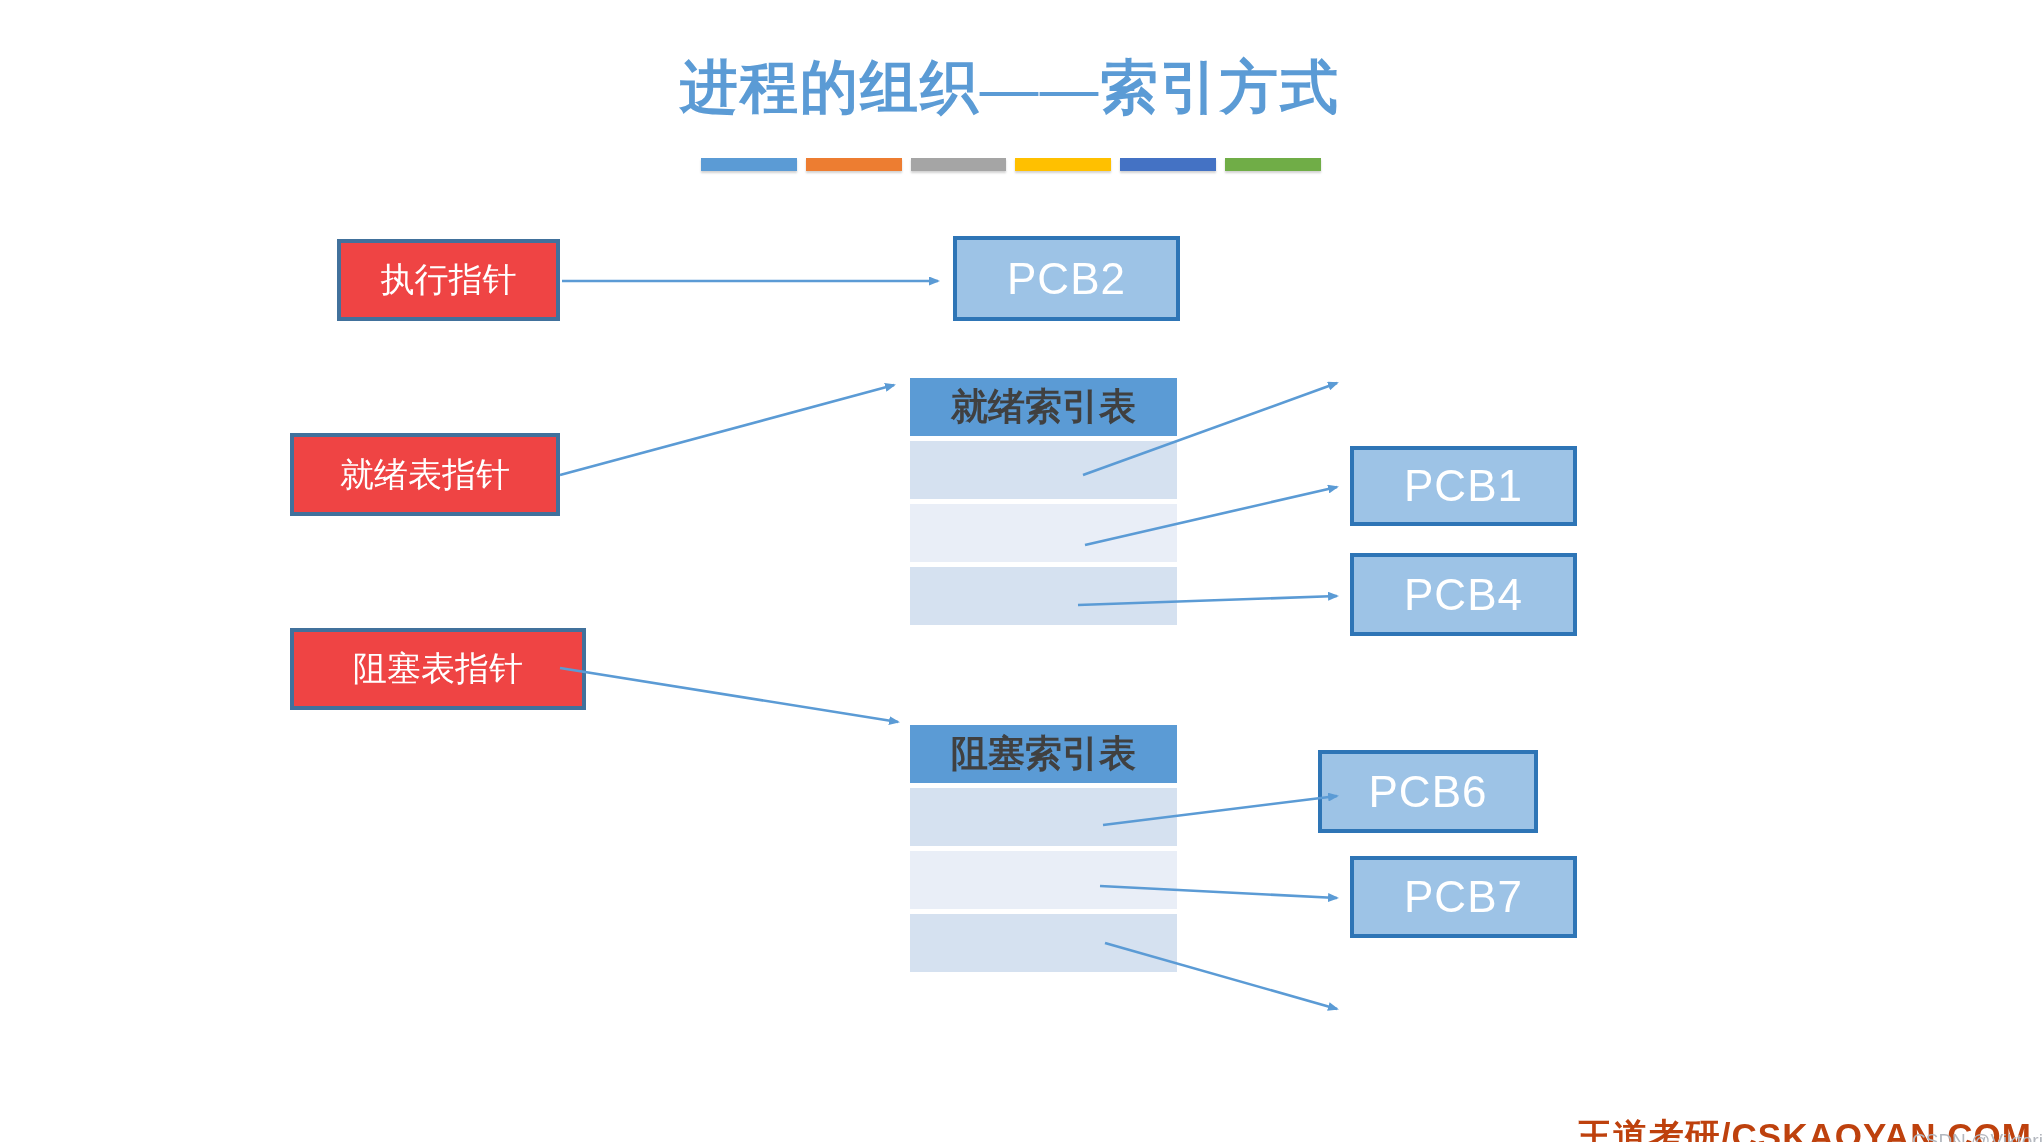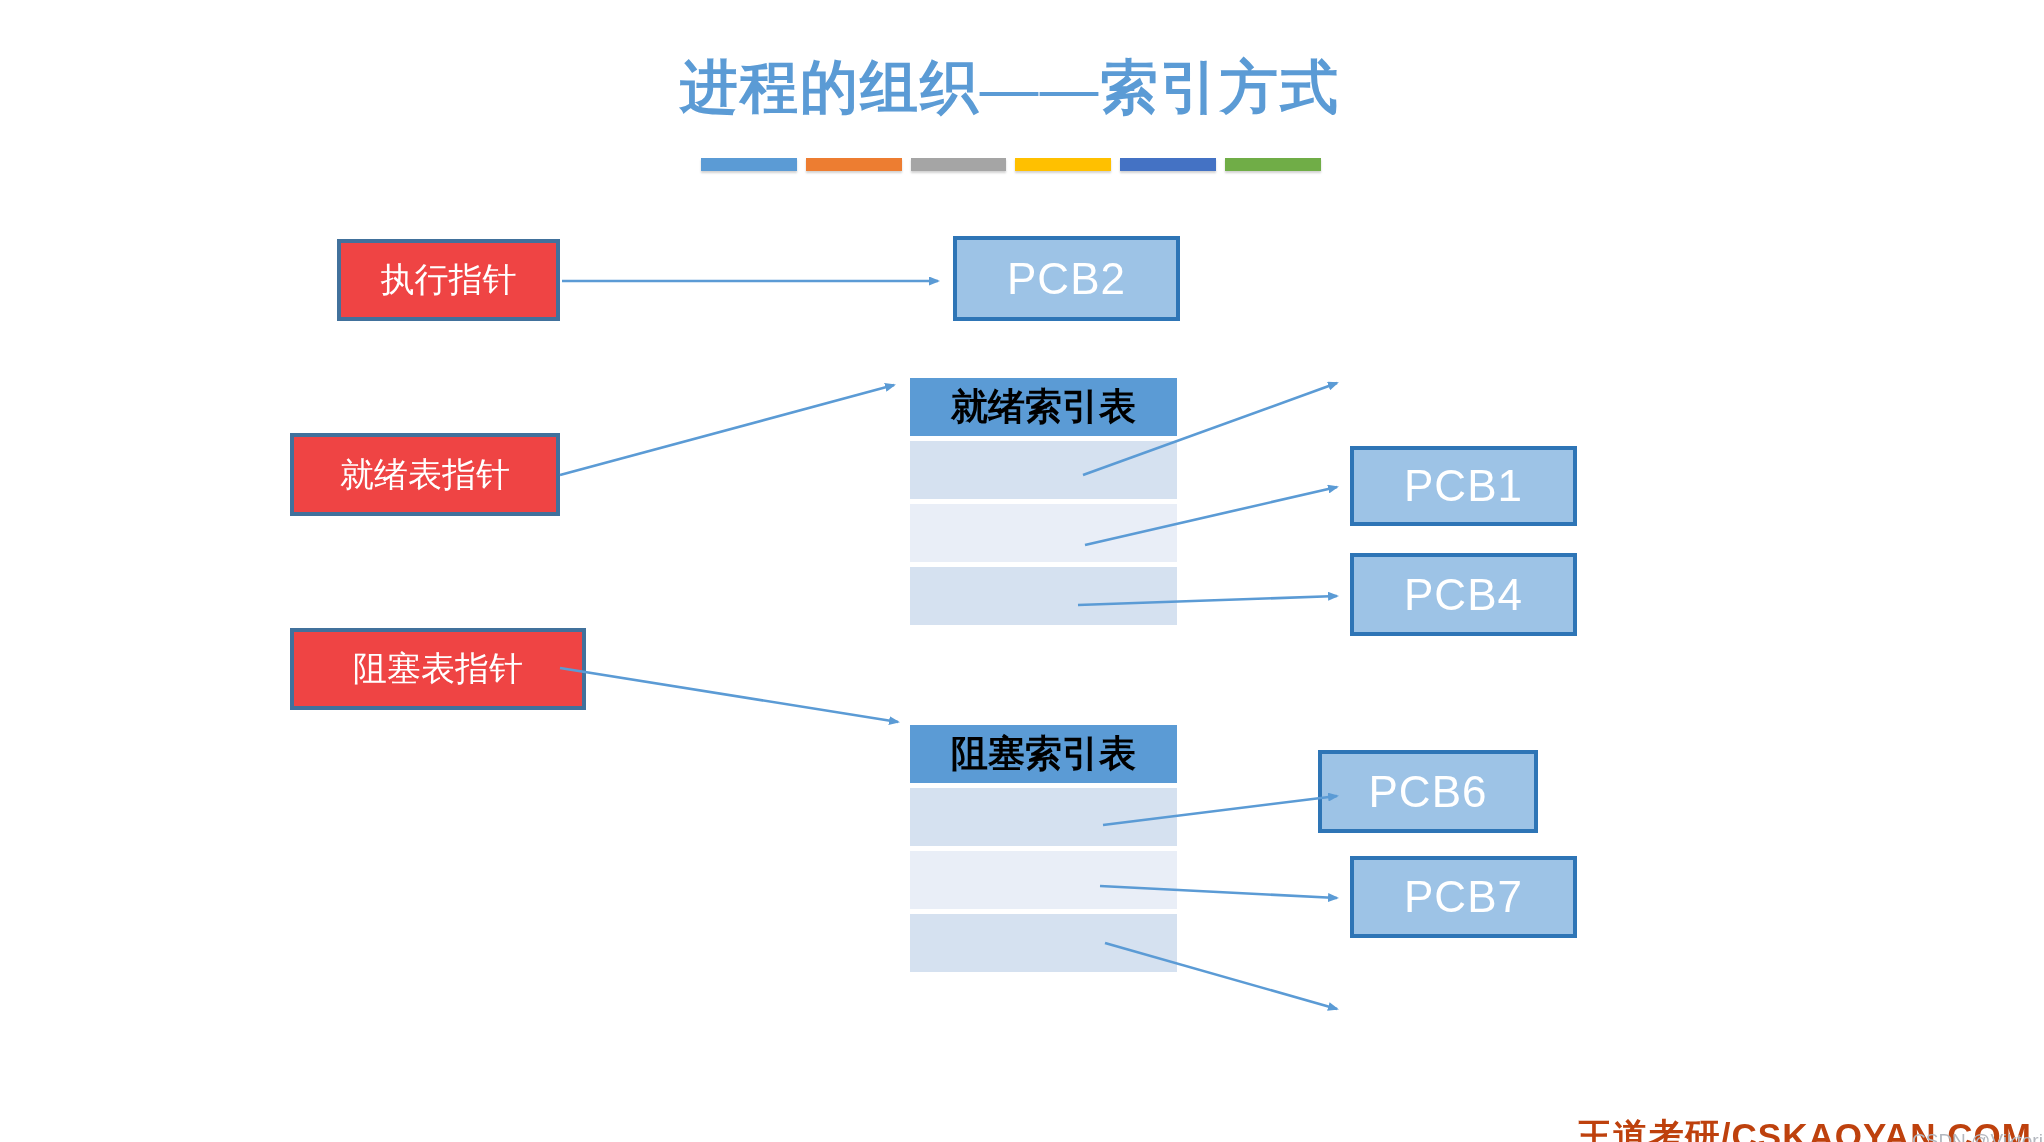--- a/index.html
+++ b/index.html
@@ -21,21 +21,21 @@
     color:#ffffff;font-family:"Liberation Serif","DejaVu Serif",serif;font-size:34px;
   }
   .pcb-box{
     position:absolute;background:#9DC3E6;border:4px solid #2E75B6;
     display:flex;align-items:center;justify-content:center;box-sizing:border-box;
     color:#ffffff;font-size:44px;letter-spacing:1px;
   }
   .idx-table{position:absolute;width:267px;}
   .idx-head{
     height:58px;background:#5B9BD5;display:flex;align-items:center;justify-content:center;
-    color:#000000;font-family:"Liberation Serif","DejaVu Serif",serif;font-weight:bold;font-size:37px;
+    color:#404040;font-family:"Liberation Serif","DejaVu Serif",serif;font-weight:bold;font-size:37px;
   }
   .idx-row{height:58px;margin-top:5px;}
   .row-a{background:#D5E1F0;}
   .row-b{background:#E9EEF7;}
   .arrows{position:absolute;left:0;top:0;pointer-events:none;}
   .brand{
     position:absolute;right:12px;top:1100px;font-size:35px;font-weight:bold;color:#BE410D;
     letter-spacing:1px;white-space:nowrap;
   }
   .watermark{

